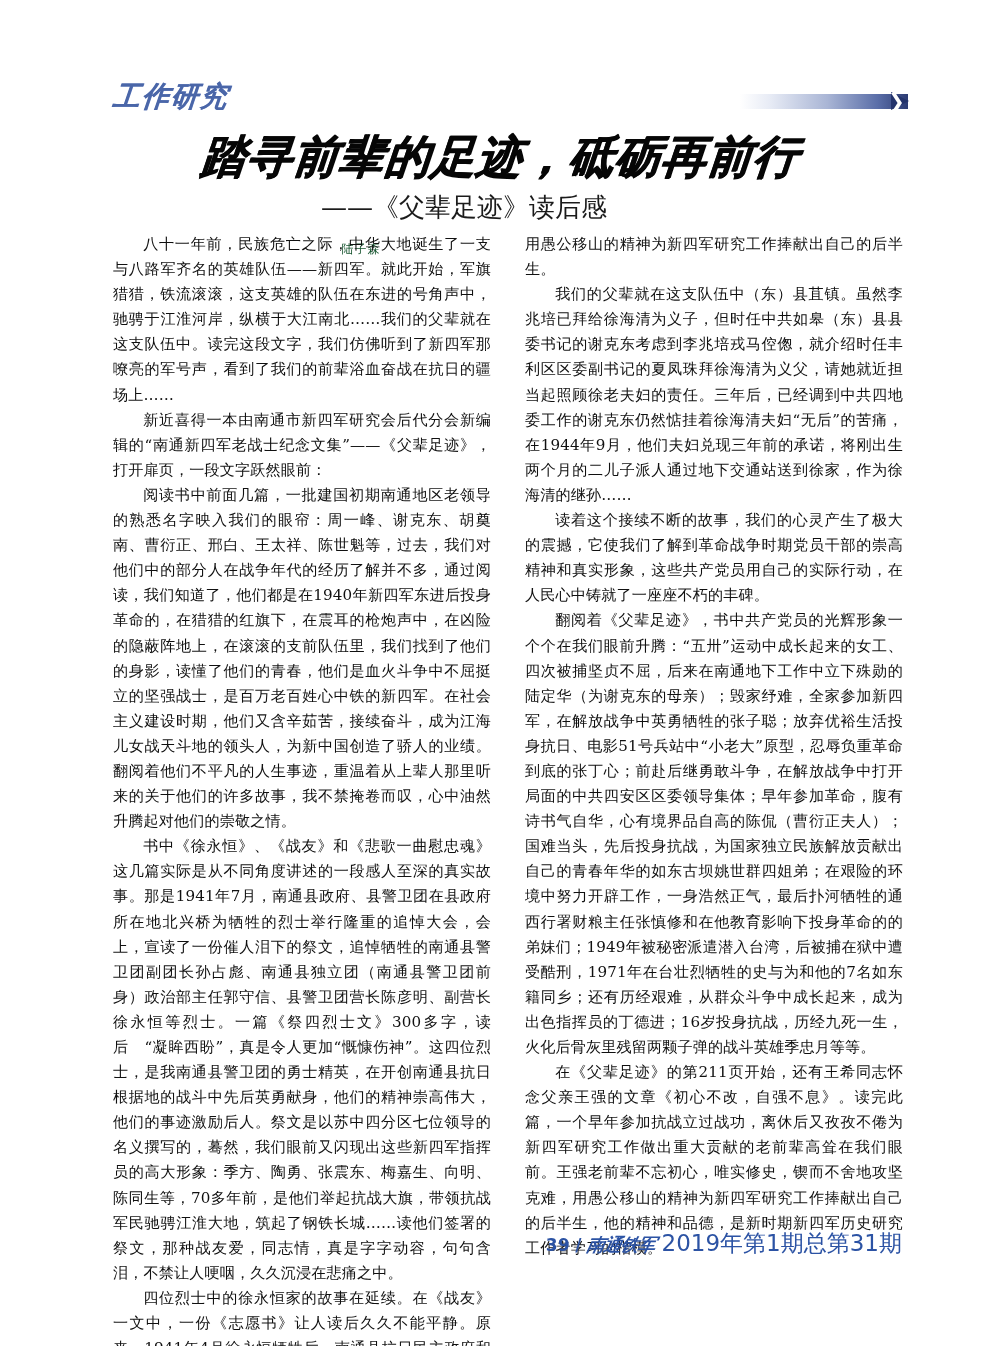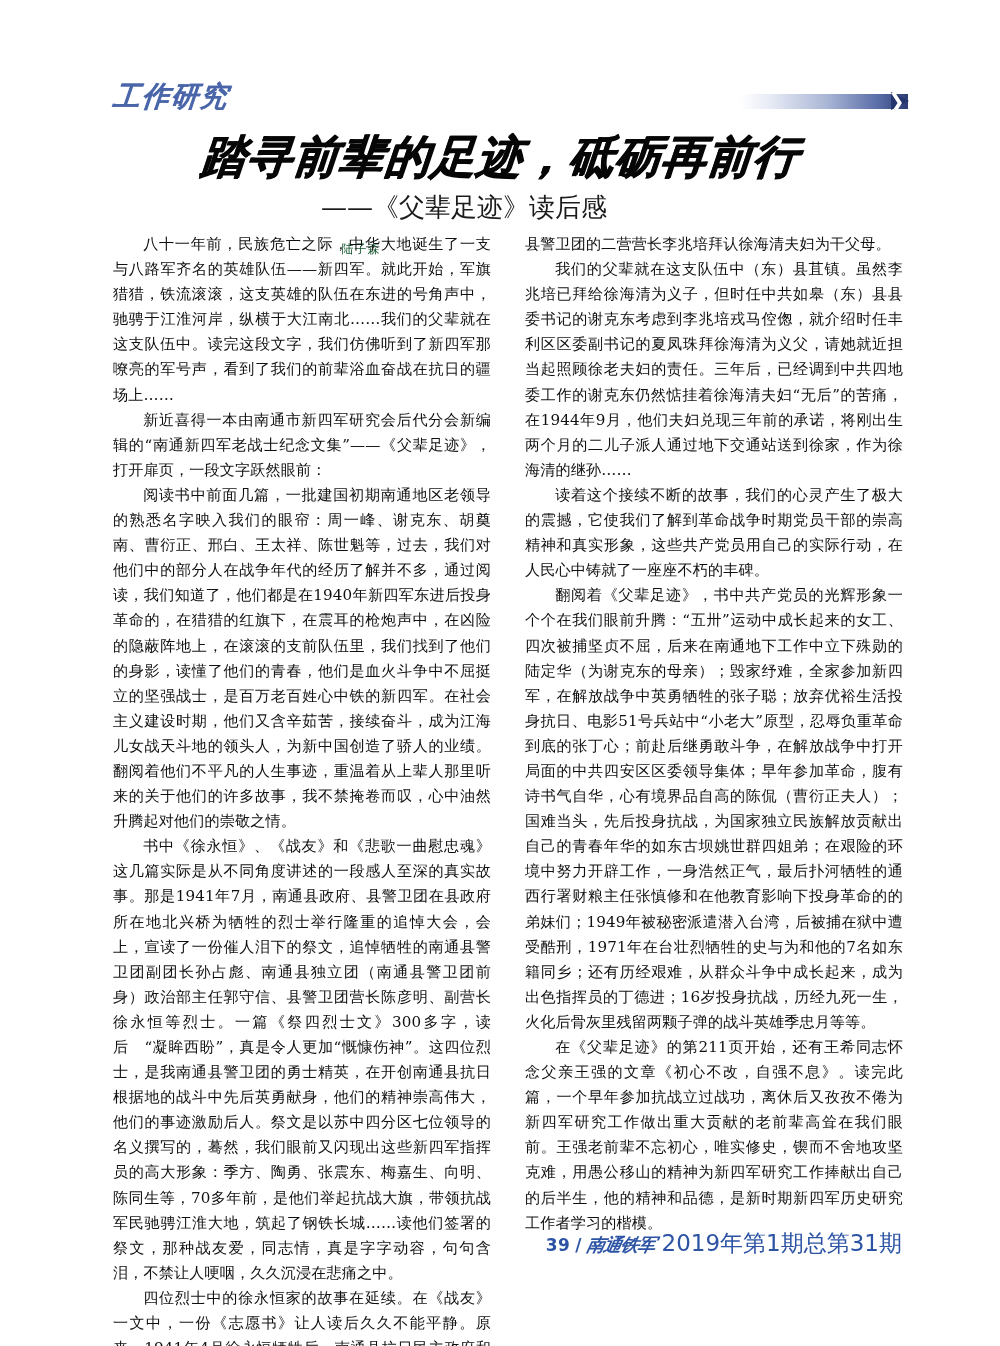--- a/index.html
+++ b/index.html
@@ -197,21 +197,21 @@
 
 <div class="body-columns">
   <div class="col">
     <p>八十一年前，民族危亡之际，中华大地诞生了一支与八路军齐名的英雄队伍——新四军。就此开始，军旗猎猎，铁流滚滚，这支英雄的队伍在东进的号角声中，驰骋于江淮河岸，纵横于大江南北……我们的父辈就在这支队伍中。读完这段文字，我们仿佛听到了新四军那嘹亮的军号声，看到了我们的前辈浴血奋战在抗日的疆场上……</p>
     <p>新近喜得一本由南通市新四军研究会后代分会新编辑的“南通新四军老战士纪念文集”——《父辈足迹》，打开扉页，一段文字跃然眼前：</p>
     <p>阅读书中前面几篇，一批建国初期南通地区老领导的熟悉名字映入我们的眼帘：周一峰、谢克东、胡奠南、曹衍正、邢白、王太祥、陈世魁等，过去，我们对他们中的部分人在战争年代的经历了解并不多，通过阅读，我们知道了，他们都是在1940年新四军东进后投身革命的，在猎猎的红旗下，在震耳的枪炮声中，在凶险的隐蔽阵地上，在滚滚的支前队伍里，我们找到了他们的身影，读懂了他们的青春，他们是血火斗争中不屈挺立的坚强战士，是百万老百姓心中铁的新四军。在社会主义建设时期，他们又含辛茹苦，接续奋斗，成为江海儿女战天斗地的领头人，为新中国创造了骄人的业绩。翻阅着他们不平凡的人生事迹，重温着从上辈人那里听来的关于他们的许多故事，我不禁掩卷而叹，心中油然升腾起对他们的崇敬之情。</p>
     <p>书中《徐永恒》、《战友》和《悲歌一曲慰忠魂》这几篇实际是从不同角度讲述的一段感人至深的真实故事。那是1941年7月，南通县政府、县警卫团在县政府所在地北兴桥为牺牲的烈士举行隆重的追悼大会，会上，宣读了一份催人泪下的祭文，追悼牺牲的南通县警卫团副团长孙占彪、南通县独立团（南通县警卫团前身）政治部主任郭守信、县警卫团营长陈彦明、副营长徐永恒等烈士。一篇《祭四烈士文》300多字，读后　“凝眸西盼”，真是令人更加“慨慷伤神”。这四位烈士，是我南通县警卫团的勇士精英，在开创南通县抗日根据地的战斗中先后英勇献身，他们的精神崇高伟大，他们的事迹激励后人。祭文是以苏中四分区七位领导的名义撰写的，蓦然，我们眼前又闪现出这些新四军指挥员的高大形象：季方、陶勇、张震东、梅嘉生、向明、陈同生等，70多年前，是他们举起抗战大旗，带领抗战军民驰骋江淮大地，筑起了钢铁长城……读他们签署的祭文，那种战友爱，同志情，真是字字动容，句句含泪，不禁让人哽咽，久久沉浸在悲痛之中。</p>
     <p>四位烈士中的徐永恒家的故事在延续。在《战友》一文中，一份《志愿书》让人读后久久不能平静。原来，1941年4月徐永恒牺牲后，南通县抗日民主政府和县警卫团领导粱灵光、周一峰、马一行、孙占彪（不久即牺牲）、贾鸿钧等五人，为抚平徐永恒父亲徐海清丧失独子之痛，就介绍徐永恒的战友，县警卫团的二营营长李兆培拜认徐海清夫妇为干父母……为此，五位领导人志愿担任了见证人。从《志愿书》的字里行间，我们可以强烈感受到共产党人为争取民族解放而血洒疆场的牺牲精神，被那种水乳交融的爱民护民</p>
   </div>
   <div class="col">
-    <p class="cont">县警卫团的二营营长李兆培拜认徐海清夫妇为干父母。</p>
+    <p class="cont">用愚公移山的精神为新四军研究工作捧献出自己的后半生。</p>
     <p>我们的父辈就在这支队伍中（东）县苴镇。虽然李兆培已拜给徐海清为义子，但时任中共如皋（东）县县委书记的谢克东考虑到李兆培戎马倥偬，就介绍时任丰利区区委副书记的夏凤珠拜徐海清为义父，请她就近担当起照顾徐老夫妇的责任。三年后，已经调到中共四地委工作的谢克东仍然惦挂着徐海清夫妇“无后”的苦痛，在1944年9月，他们夫妇兑现三年前的承诺，将刚出生两个月的二儿子派人通过地下交通站送到徐家，作为徐海清的继孙……</p>
     <p>读着这个接续不断的故事，我们的心灵产生了极大的震撼，它使我们了解到革命战争时期党员干部的崇高精神和真实形象，这些共产党员用自己的实际行动，在人民心中铸就了一座座不朽的丰碑。</p>
     <p>翻阅着《父辈足迹》，书中共产党员的光辉形象一个个在我们眼前升腾：“五卅”运动中成长起来的女工、四次被捕坚贞不屈，后来在南通地下工作中立下殊勋的陆定华（为谢克东的母亲）；毁家纾难，全家参加新四军，在解放战争中英勇牺牲的张子聪；放弃优裕生活投身抗日、电影51号兵站中“小老大”原型，忍辱负重革命到底的张丁心；前赴后继勇敢斗争，在解放战争中打开局面的中共四安区区委领导集体；早年参加革命，腹有诗书气自华，心有境界品自高的陈侃（曹衍正夫人）；国难当头，先后投身抗战，为国家独立民族解放贡献出自己的青春年华的如东古坝姚世群四姐弟；在艰险的环境中努力开辟工作，一身浩然正气，最后扑河牺牲的通西行署财粮主任张慎修和在他教育影响下投身革命的的弟妹们；1949年被秘密派遣潜入台湾，后被捕在狱中遭受酷刑，1971年在台壮烈牺牲的史与为和他的7名如东籍同乡；还有历经艰难，从群众斗争中成长起来，成为出色指挥员的丁德进；16岁投身抗战，历经九死一生，火化后骨灰里残留两颗子弹的战斗英雄季忠月等等。</p>
     <p>在《父辈足迹》的第211页开始，还有王希同志怀念父亲王强的文章《初心不改，自强不息》。读完此篇，一个早年参加抗战立过战功，离休后又孜孜不倦为新四军研究工作做出重大贡献的老前辈高耸在我们眼前。王强老前辈不忘初心，唯实修史，锲而不舍地攻坚克难，用愚公移山的精神为新四军研究工作捧献出自己的后半生，他的精神和品德，是新时期新四军历史研究工作者学习的楷模。</p>
 
   </div>
 </div>
 
 <div class="page-footer">
   <span class="footer-pageno">39</span><span class="footer-slash">/</span><span class="footer-logo">南通铁军</span><span class="footer-issue">2019年第1期总第31期</span>

